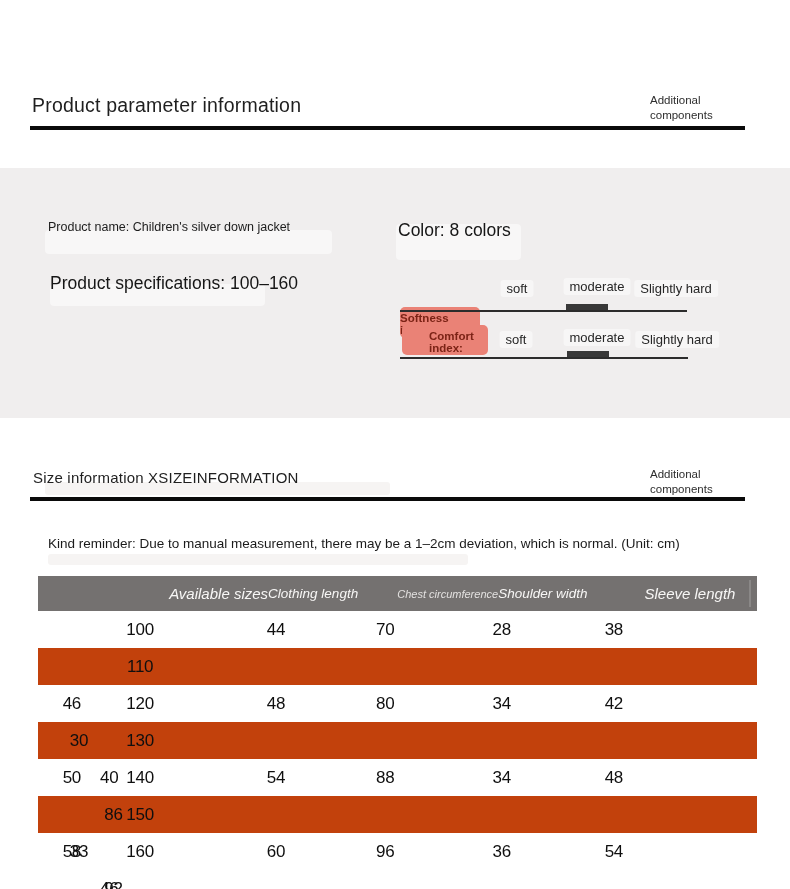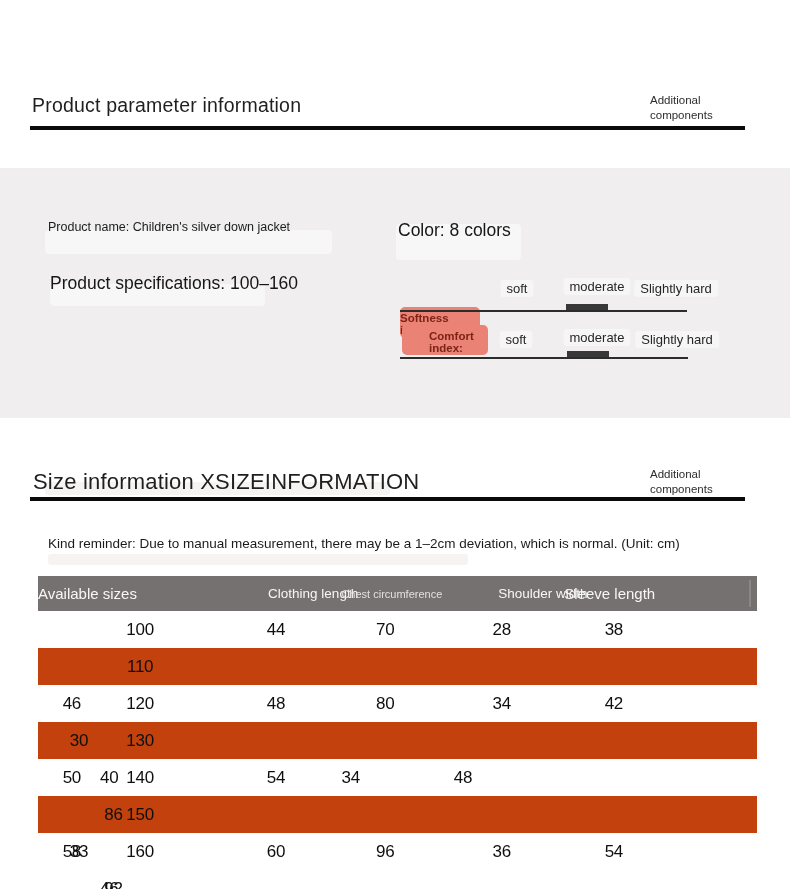--- a/index.html
+++ b/index.html
@@ -4,21 +4,21 @@
 <style>
   html,body{margin:0;padding:0;background:#ffffff;}
   #page{
     position:relative;width:790px;height:889px;background:#ffffff;
     font-family:"Liberation Sans", sans-serif;color:#1c1c1c;overflow:hidden;
   }
   .abs{position:absolute;}
 
   
   .sec-title1{left:32px;top:94px;font-size:19.5px;color:#1f1f1f;letter-spacing:.2px;}
-  .sec-title2{left:33px;top:469px;font-size:22px;color:#1f1f1f;letter-spacing:.2px;}
+  .sec-title2{left:33px;top:469px;font-size:15px;color:#1f1f1f;letter-spacing:.2px;}
   .aside-note{width:84px;font-size:11.5px;line-height:14.5px;color:#2e2e2e;}
   .aside1{left:650px;top:93px;}
   .aside2{left:650px;top:467px;}
   .rule{left:30px;width:715px;height:3.5px;background:#0a0a0a;}
   .rule1{top:126px;}
   .rule2{top:497px;}
 
   
   .panel{left:0;top:168px;width:790px;height:250px;background:#f0eeee;}
   .blur-strip{background:rgba(255,255,255,.5);border-radius:4px;}
@@ -36,21 +36,21 @@
   .track{height:1.8px;background:#2c2c2c;}
   .thumb{height:6px;background:#383838;}
 
   
   .reminder{left:48px;top:536px;font-size:13.5px;color:#1b1b1b;}
   .strip-w{background:#f6f4f3;border-radius:3px;}
 
   
   .thead{left:38px;top:576px;width:719px;height:35px;background:#747170;display:flex;align-items:center;}
   .thead::after{content:"";position:absolute;right:6px;top:4px;bottom:4px;width:2px;background:#8a8887;}
-  .hcell{text-align:left;color:#f8f7f6;white-space:nowrap;}
+  .hcell{text-align:right;color:#f8f7f6;white-space:nowrap;font-style:italic;}
   .hc0{width:32%;font-size:15px;}
   .hc1{width:10.2%;font-size:13.5px;}
   .hc2{width:21.8%;font-size:11px;color:#e3e1e0;}
   .hc3{width:9.2%;font-size:13.5px;}
   .hc4{width:23.8%;font-size:15px;}
   .tbody{left:38px;top:611px;width:719px;}
   .trow{display:flex;height:37px;line-height:37px;background:#ffffff;}
   .trow.alt{background:#c2410c;flex-direction:column;}
   .bcell{text-align:center;font-size:17px;color:#0f0f0f;letter-spacing:-0.3px;}
   .bc0{width:28.4%;}
@@ -135,20 +135,21 @@
       <div class="trow alt">
         <div class="bcell bc0">130</div>
         <div class="bcell bc1">50</div>
         <div class="bcell bc2">86</div>
         <div class="bcell bc3">33</div>
         <div class="bcell bc4">46</div>
       </div>
       <div class="trow">
         <div class="bcell bc0">140</div>
         <div class="bcell bc1">54</div>
+        <div class="bcell bc2">88</div>
         <div class="bcell bc3">34</div>
         <div class="bcell bc4">48</div>
       </div>
       <div class="trow alt">
         <div class="bcell bc0">150</div>
         <div class="bcell bc1">58</div>
         <div class="bcell bc2">92</div>
         <div class="bcell bc3">35</div>
         <div class="bcell bc4">52</div>
       </div>

